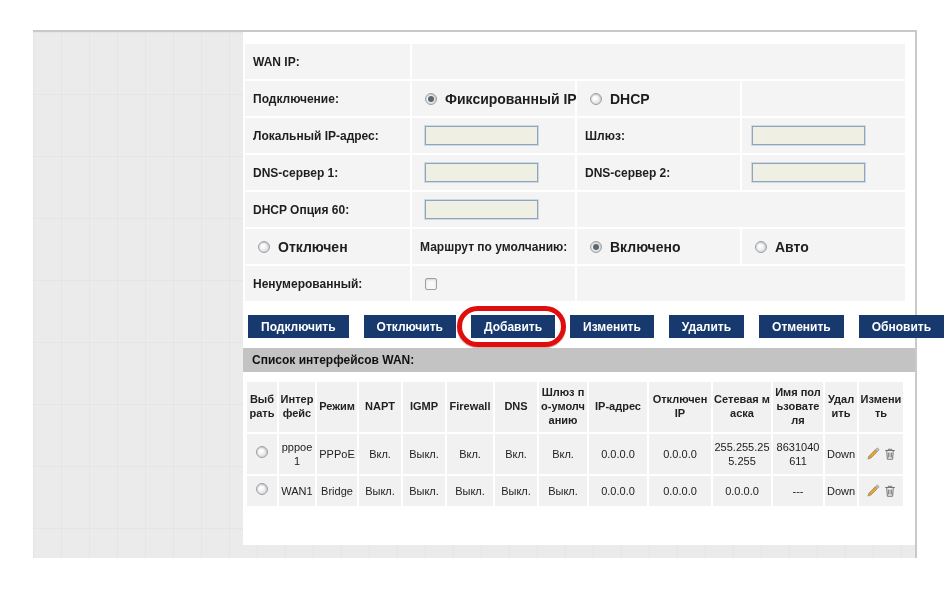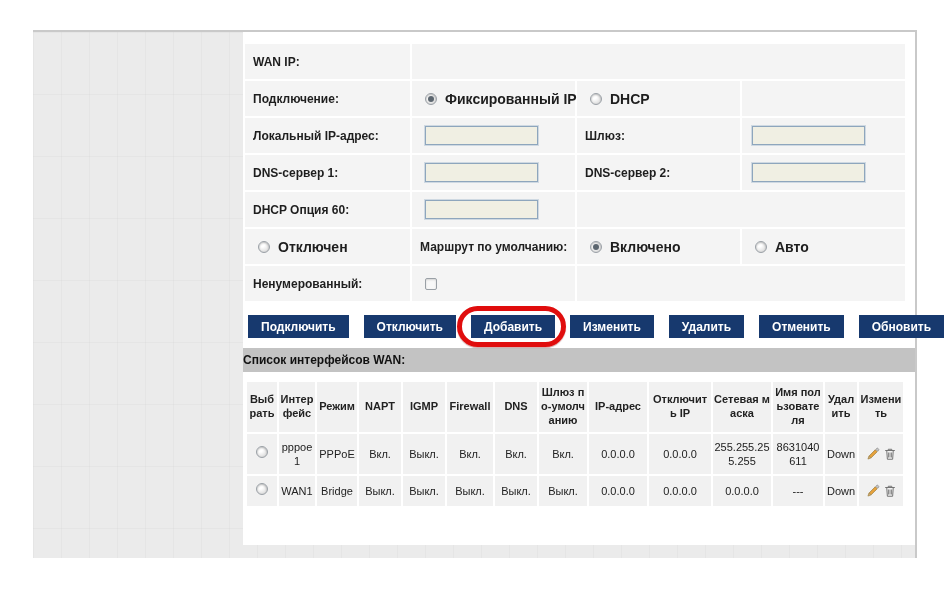--- a/index.html
+++ b/index.html
@@ -60,21 +60,21 @@
     padding:3px 13px;cursor:pointer;position:relative;overflow:visible;
   }
   .oval{
     position:absolute;left:-14px;right:-11px;top:-9px;bottom:-9px;
     border:5px solid #e00d0d;border-radius:22px;pointer-events:none;
     box-shadow:0 1px 1px rgba(120,0,0,0.35);z-index:5;
   }
   
   .section-bar{
     margin-top:10px;height:24px;background:#c3c3c3;display:flex;align-items:center;
-    box-sizing:border-box;
+    padding-left:9px;box-sizing:border-box;
   }
   .section-title{font-size:12px;font-weight:bold;color:#111111;}
   
   table.wan{margin:8px 0 0 2px;border-collapse:separate;border-spacing:2px;table-layout:fixed;}
   table.wan th, table.wan td{
     background:#f1f1f1;text-align:center;vertical-align:middle;
     word-break:break-all;padding:2px 1px;box-sizing:border-box;color:#222222;
   }
   table.wan th{font-size:11px;font-weight:bold;height:50px;line-height:1.25;}
   table.wan td{font-size:11px;line-height:1.3;}
@@ -231,21 +231,21 @@
       <tr>
         <th>Выбрать</th>
         <th>Интерфейс</th>
         <th>Режим</th>
         <th>NAPT</th>
         <th>IGMP</th>
         <th>Firewall</th>
         <th>DNS</th>
         <th>Шлюз по-умолчанию</th>
         <th>IP-адрес</th>
-        <th>Отключить IP</th>
+        <th>Отключен IP</th>
         <th>Сетевая маска</th>
         <th>Имя пользователя</th>
         <th>Удалить</th>
         <th>Изменить</th>
       </tr>
     </thead>
     <tbody>
       <tr class="r1">
         <td><span class="radio" style="display:inline-block"></span></td>
         <td>pppoe1</td>

